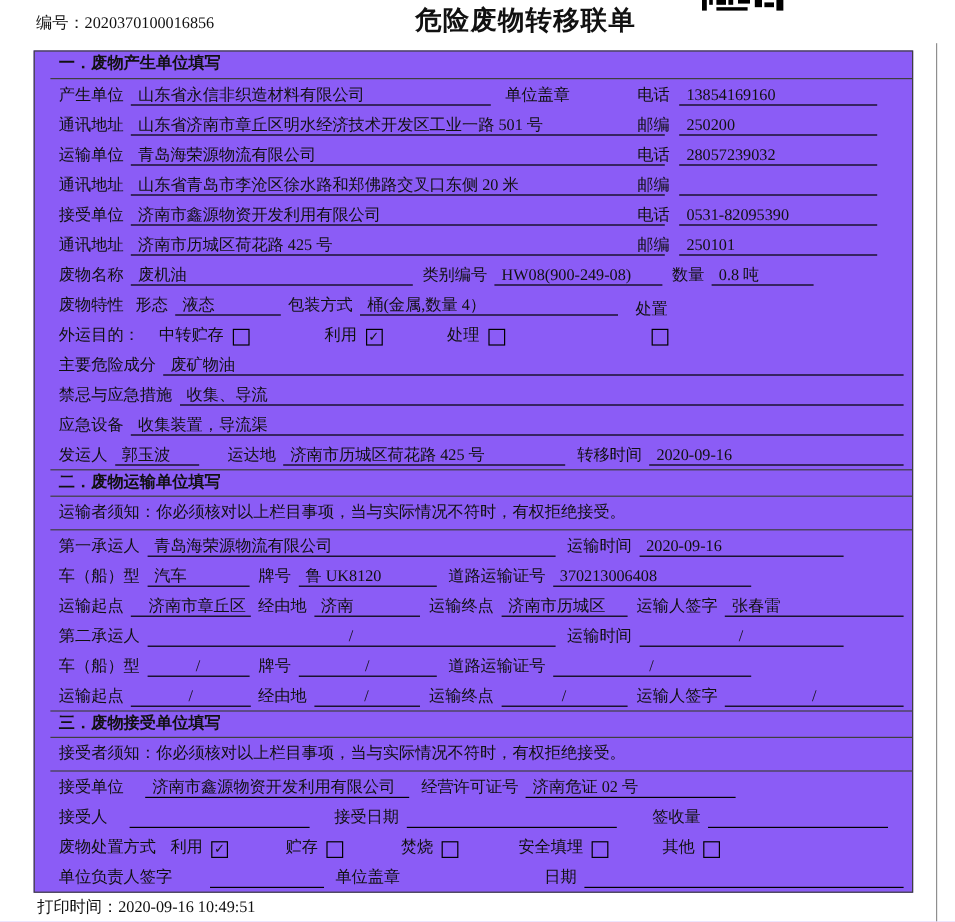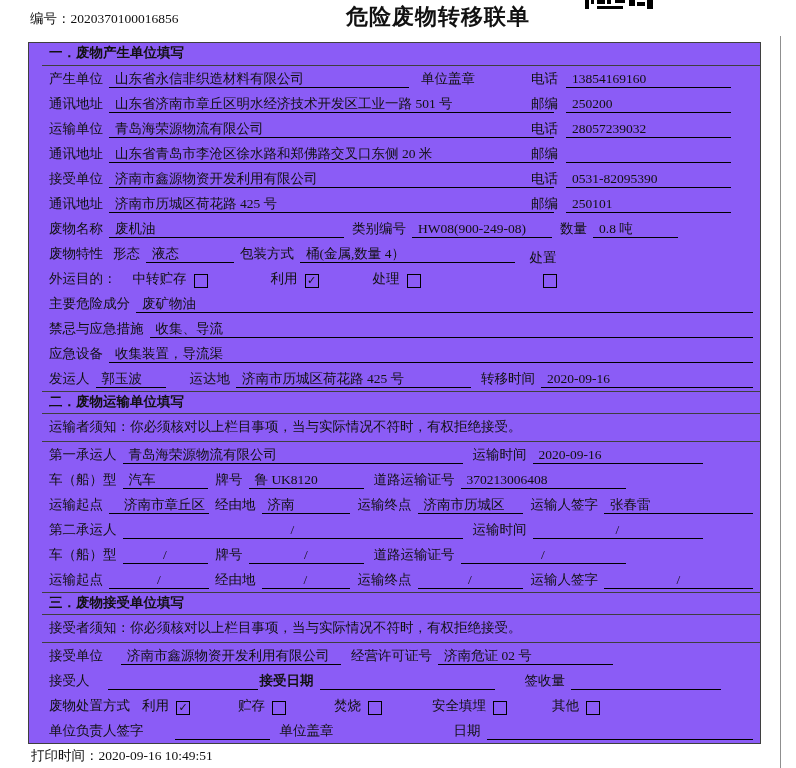--- a/index.html
+++ b/index.html
@@ -244,21 +244,21 @@
       </div>
       <div class="row fields">
         <span class="lbl">接受单位</span>
         <span class="val" style="min-width: 220px; margin-left: 12px;">济南市鑫源物资开发利用有限公司</span>
         <span class="lbl" style="margin-left: 10px;">经营许可证号</span>
         <span class="val" style="min-width: 175px;">济南危证 02 号</span>
       </div>
       <div class="row fields">
         <span class="lbl">接受人</span>
         <span class="val" style="min-width: 150px; margin-left: 12px;"></span>
-        <span class="lbl" style="margin-left: 2px; font-weight: bold;">接受日期</span>
+        <span class="lbl" style="margin-left: 21px;">接受日期</span>
         <span class="val" style="min-width: 175px;"></span>
         <span class="lbl" style="margin-left: 30px;">签收量</span>
         <span class="val" style="min-width: 150px;"></span>
       </div>
       <div class="row fields">
         <span class="lbl">废物处置方式</span>
         <span class="chk" style="margin-left: 6px;">
           <span>利用</span>
           <span class="box">✓</span>
         </span>

